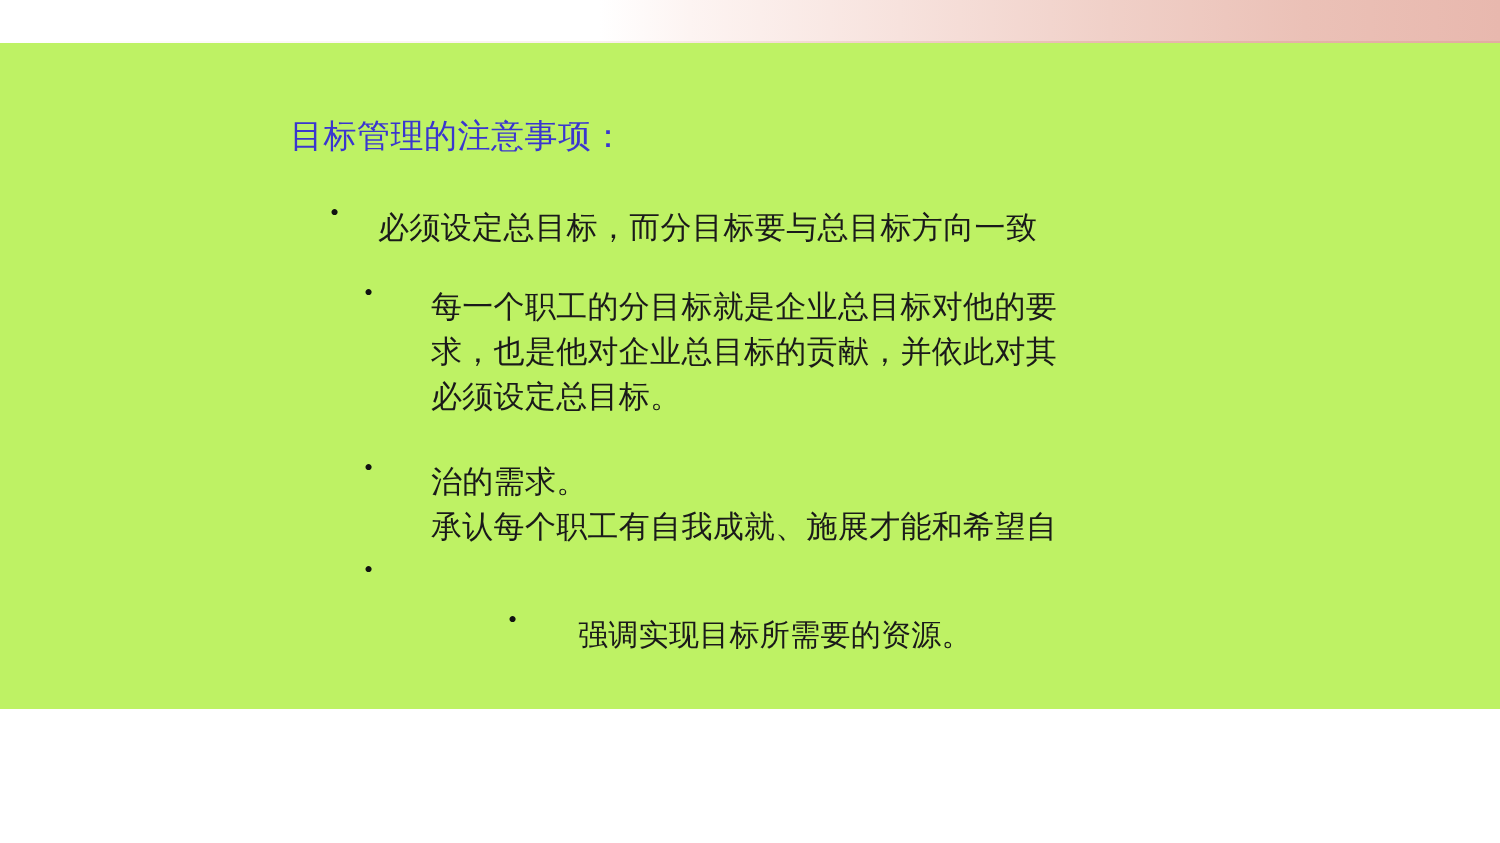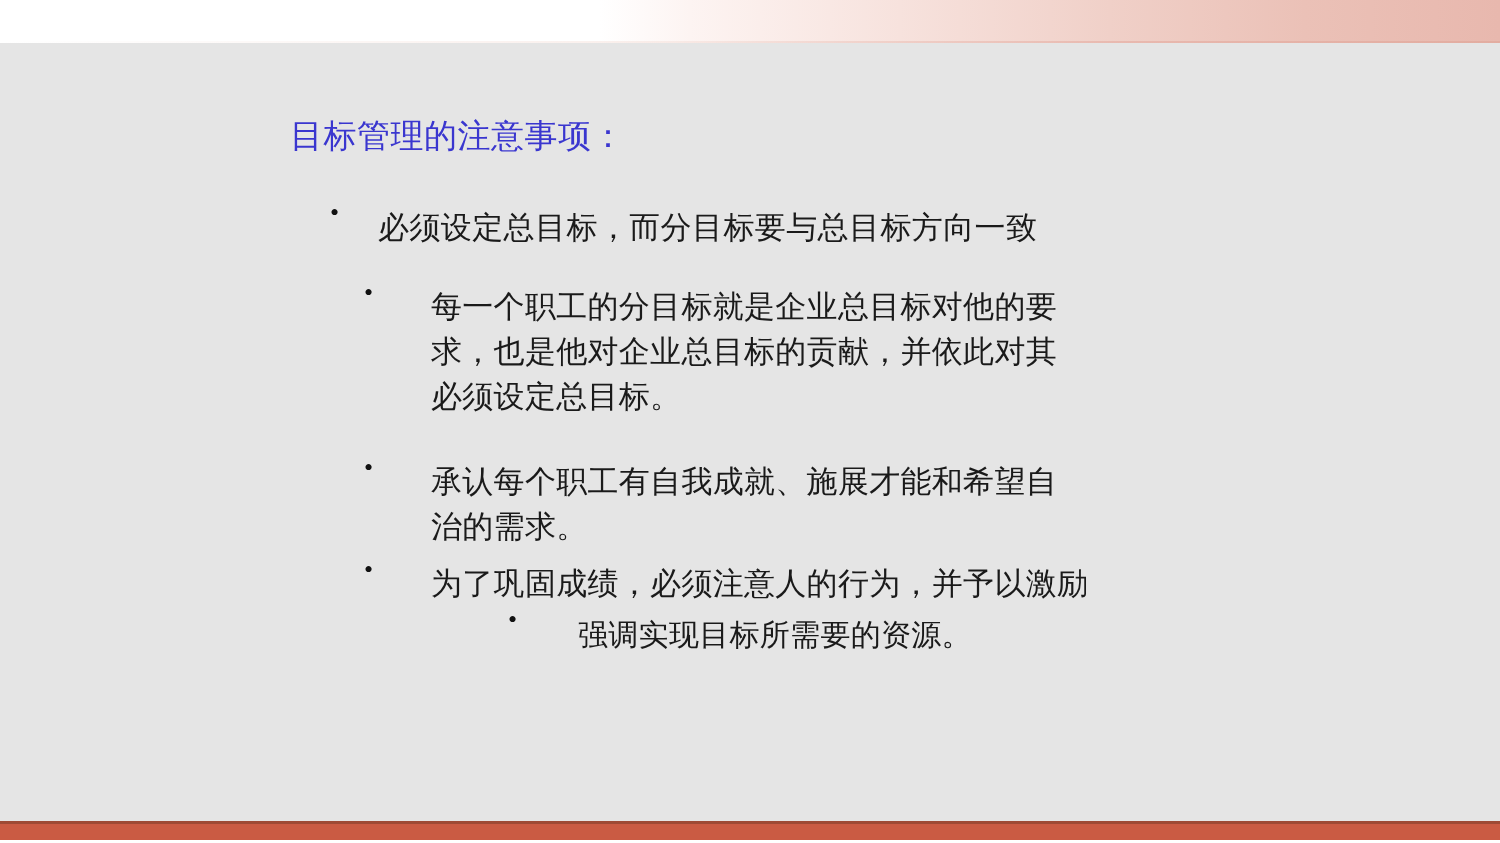--- a/index.html
+++ b/index.html
@@ -10,22 +10,22 @@
   body {
     width: 1500px;
     height: 843px;
     background: #ffffff;
     font-family: "Liberation Serif", "DejaVu Serif", serif;
     overflow: hidden;
   }
   .slide {
     position: relative;
     width: 1500px;
-    height: 840px;
-    background: #e5e5e5;
+    height: 709px;
+    background: #bef264;
     overflow: hidden;
   }
 
   
   .top-band {
     position: absolute;
     left: 0;
     top: 0;
     width: 1500px;
     height: 43px;
@@ -167,30 +167,27 @@
       <div class="lines">
         <div class="line">每一个职工的分目标就是企业总目标对他的要</div>
         <div class="line">求，也是他对企业总目标的贡献，并依此对其</div>
         <div class="line">必须设定总目标。</div>
       </div>
     </div>
 
     <div class="bullet lvl2 lvl2-b">
       <span class="dot">•</span>
       <div class="lines">
+        <div class="line">治的需求。</div>
         <div class="line">承认每个职工有自我成就、施展才能和希望自</div>
-        <div class="line">治的需求。</div>
       </div>
     </div>
 
     <div class="bullet lvl2 lvl2-c">
       <span class="dot">•</span>
-      <div class="lines">
-        <div class="line">为了巩固成绩，必须注意人的行为，并予以激励</div>
-      </div>
     </div>
 
     <div class="bullet lvl3">
       <span class="dot">•</span>
       <div class="lines">
         <div class="line">强调实现目标所需要的资源。</div>
       </div>
     </div>
 
   </div>

